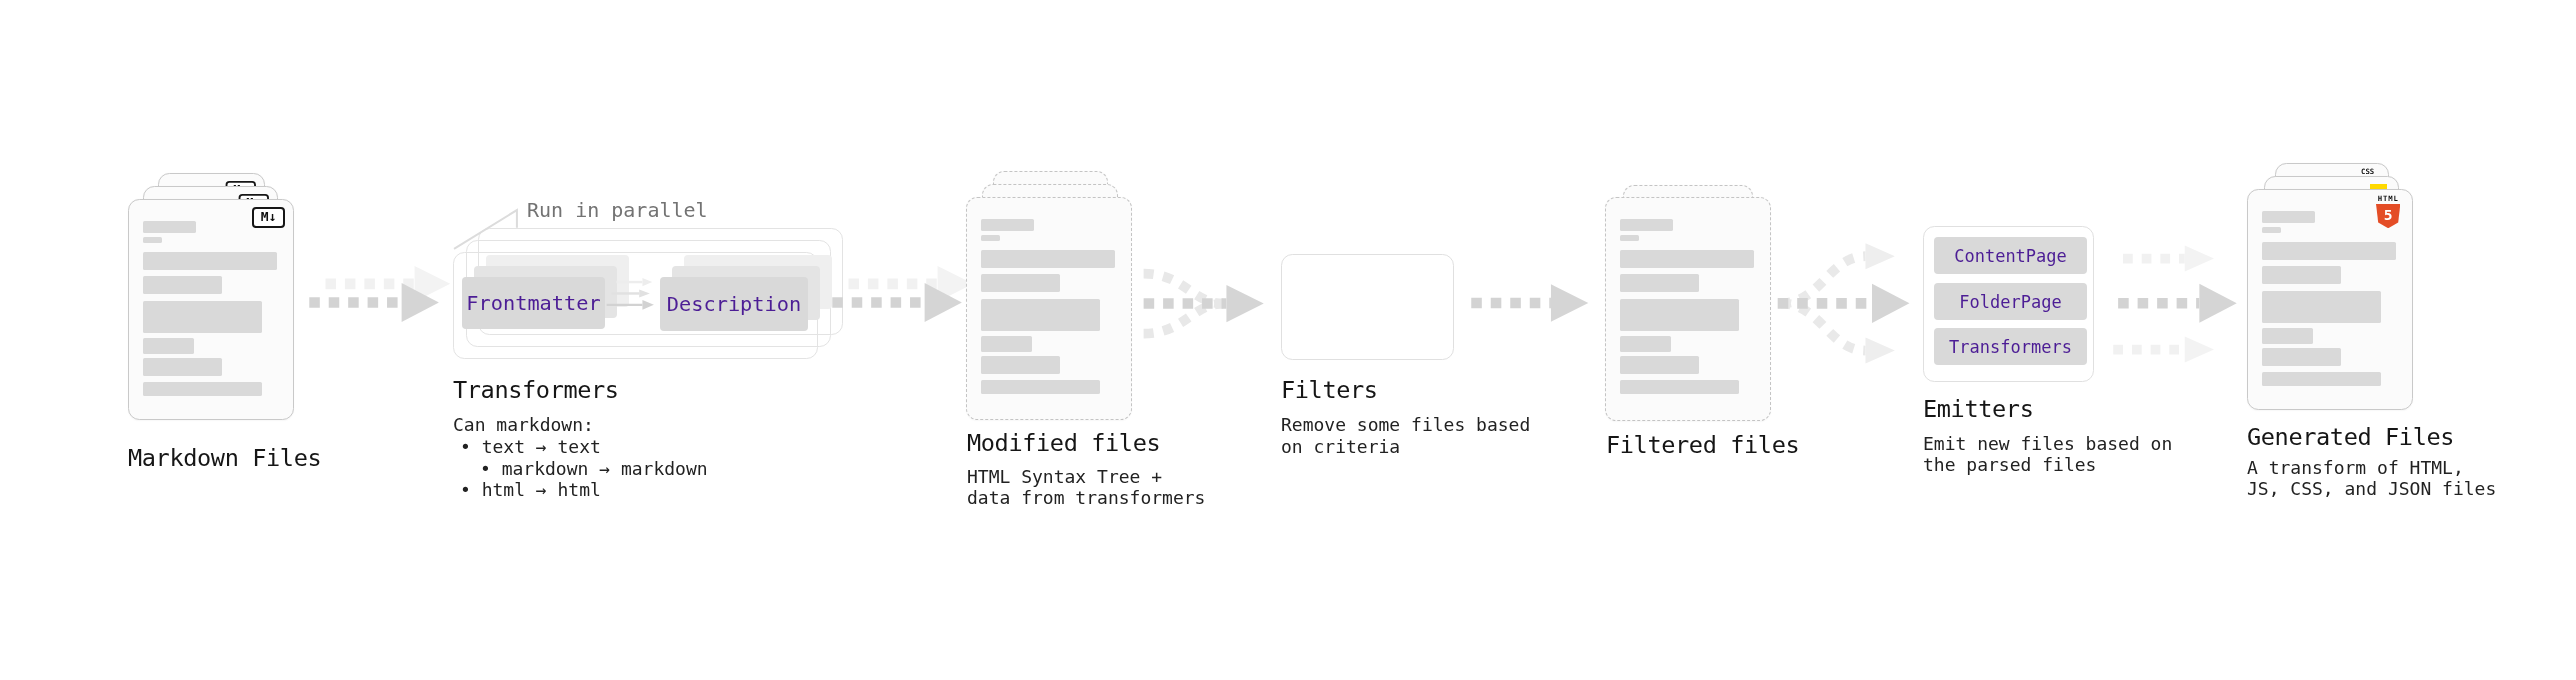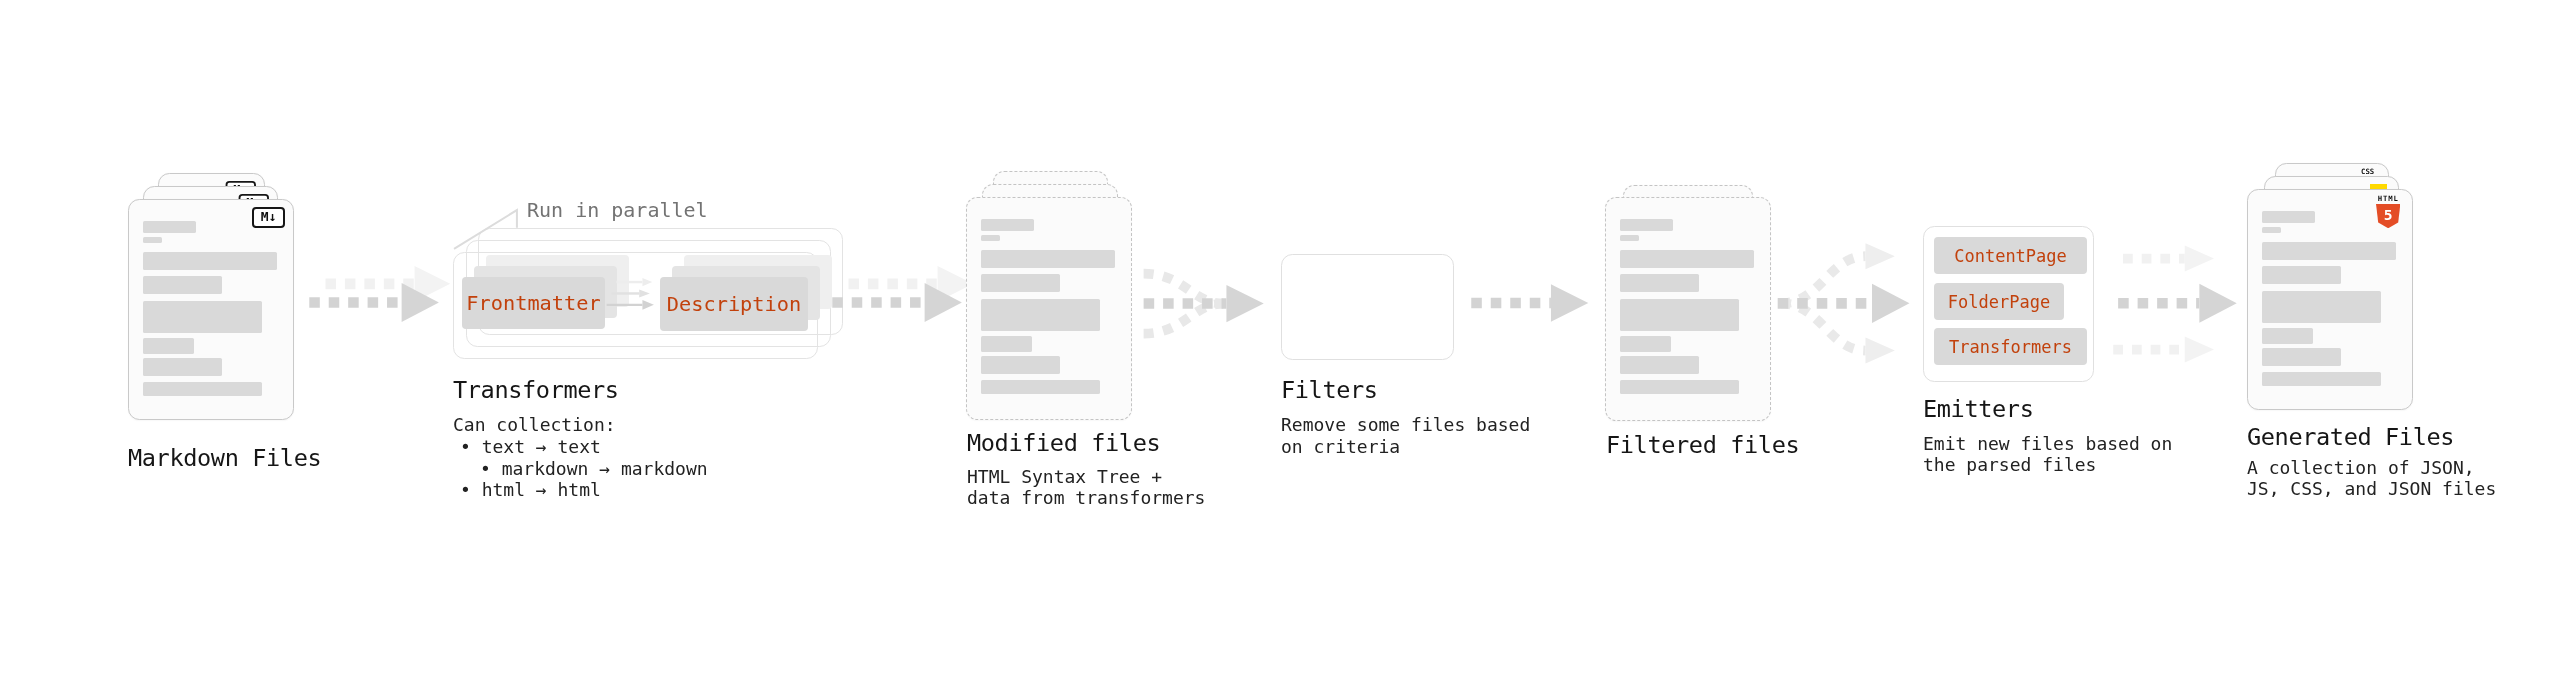--- a/index.html
+++ b/index.html
@@ -22,21 +22,21 @@
             clip-path:polygon(0 0,100% 0,91% 77%,50% 100%,9% 77%);color:#fff;
             font:700 14.6px/21px "DejaVu Sans Mono",monospace;text-align:center;}
   .css-badge{position:absolute;top:4.1px;right:11.4px;width:18px;text-align:center;
             font:800 7.3px/8.1px "DejaVu Sans Mono",monospace;color:#111;}
   .css-bar{display:block;margin:0.8px auto 0;width:14.6px;height:3.3px;background:#2f6ce0;border-radius:0.8px;}
   .js-badge{position:absolute;top:6.5px;right:10.6px;width:17px;height:8.1px;background:#ffd900;}
   
   .outerbox{position:absolute;border:1.6px solid #e3e3e3;border-radius:11.4px;box-sizing:border-box;}
   .panel{position:absolute;border:1.6px solid #e0e0e0;border-radius:11.4px;background:#fff;box-sizing:border-box;}
   .pill{position:absolute;background:#d9d9d9;border-radius:4px;display:flex;align-items:center;
-        justify-content:center;color:#c2410c;white-space:nowrap;}
+        justify-content:center;color:#4c1d95;white-space:nowrap;}
   .pill.echo1{background:#e4e4e4;}
   .pill.echo2{background:#efefef;}
   .pill.f25{font-size:20.3px;} .pill.f24{font-size:19.5px;} .pill.f21{font-size:17px;}
   
   .label{position:absolute;color:#161616;font-size:23.6px;font-weight:500;white-space:nowrap;letter-spacing:-0.4px;}
   .caption{position:absolute;color:#222;font-size:18px;line-height:21px;white-space:nowrap;}
   .annotation{position:absolute;color:#737373;font-size:20px;white-space:nowrap;}
   .arrow{position:absolute;overflow:visible;}
 </style>
 </head>
@@ -95,21 +95,21 @@
     <svg class="arrow" style="left:605px;top:273px" width="57" height="45" viewBox="0 0 70 55">
       <line x1="14" y1="11" x2="46" y2="11" stroke="#ededed" stroke-width="3"></line>
       <polygon points="46,6 58,11 46,16" fill="#ededed"></polygon>
       <line x1="8" y1="25" x2="42" y2="25" stroke="#e1e1e1" stroke-width="3"></line>
       <polygon points="42,20 55,25 42,30" fill="#e1e1e1"></polygon>
       <line x1="2" y1="39" x2="46" y2="39" stroke="#d2d2d2" stroke-width="3"></line>
       <polygon points="46,33 60,39 46,45" fill="#d2d2d2"></polygon>
     </svg>
   </div>
   <div class="label" style="left:453px;top:376px">Transformers</div>
-  <div class="caption" style="left:453px;top:414px">Can collection:</div>
+  <div class="caption" style="left:453px;top:414px">Can markdown:</div>
   <div class="caption" style="left:460px;top:436px">• text → text</div>
   <div class="caption" style="left:480px;top:458px">• markdown → markdown</div>
   <div class="caption" style="left:460px;top:479px">• html → html</div>
 
   <svg class="arrow" style="left:827px;top:262px" width="175" height="81" viewBox="0 0 215 100">
     <line x1="26" y1="27" x2="136" y2="27" stroke="#f1f1f1" stroke-width="13" stroke-dasharray="13 11"></line>
     <polygon points="136,5 180,27 136,49" fill="#f3f3f3"></polygon>
     <line x1="6" y1="50" x2="120" y2="50" stroke="#d3d3d3" stroke-width="13" stroke-dasharray="13 11"></line>
     <polygon points="120,26 166,50 120,74" fill="#d5d5d5"></polygon>
   </svg>
@@ -172,21 +172,21 @@
     <path d="M6,73 C55,73 65,15 110,15" fill="none" stroke="#e9e9e9" stroke-width="12" stroke-dasharray="12 12"></path>
     <polygon points="110,-1 146,15 110,31" fill="#eeeeee"></polygon>
     <path d="M6,73 C55,73 65,131 110,131" fill="none" stroke="#e9e9e9" stroke-width="12" stroke-dasharray="12 12"></path>
     <polygon points="110,115 146,131 110,147" fill="#eeeeee"></polygon>
     <line x1="2" y1="73" x2="118" y2="73" stroke="#d3d3d3" stroke-width="13" stroke-dasharray="13 11"></line>
     <polygon points="118,49 164,73 118,97" fill="#d5d5d5"></polygon>
   </svg>
 
   <div class="panel" style="left:1923px;top:226px;width:171px;height:156px"></div>
   <div class="pill f21" style="left:1934px;top:237px;width:153px;height:37px">ContentPage</div>
-  <div class="pill f21" style="left:1934px;top:283px;width:130px;height:37px">FolderPage</div>
+  <div class="pill f21" style="left:1934px;top:283px;width:153px;height:37px">FolderPage</div>
   <div class="pill f21" style="left:1934px;top:328px;width:153px;height:37px">Transformers</div>
   <div class="label" style="left:1923px;top:395px">Emitters</div>
   <div class="caption" style="left:1923px;top:433px">Emit new files based on</div>
   <div class="caption" style="left:1923px;top:454px">the parsed files</div>
 
   <svg class="arrow" style="left:2110px;top:247px" width="130" height="119" viewBox="0 0 160 146">
     <line x1="16" y1="14" x2="92" y2="14" stroke="#f1f1f1" stroke-width="12" stroke-dasharray="12 11"></line>
     <polygon points="92,-2 128,14 92,30" fill="#f3f3f3"></polygon>
     <line x1="10" y1="69" x2="110" y2="69" stroke="#d3d3d3" stroke-width="13" stroke-dasharray="13 11"></line>
     <polygon points="110,45 156,69 110,93" fill="#d5d5d5"></polygon>
@@ -215,17 +215,17 @@
           <div class="bar" style="width: 134px; height: 18px; margin-top: 9px;"></div>
           <div class="bar" style="width: 79px; height: 18px; margin-top: 6.5px;"></div>
           <div class="bar" style="width: 119px; height: 32.5px; margin-top: 6.5px;"></div>
           <div class="bar" style="width: 51px; height: 16.3px; margin-top: 4.1px;"></div>
           <div class="bar" style="width: 79px; height: 18px; margin-top: 4.1px;"></div>
           <div class="bar" style="width: 119px; height: 14px; margin-top: 6.5px;"></div>
         </div>
     </div>
   </div>
   <div class="label" style="left:2247px;top:423px">Generated Files</div>
-  <div class="caption" style="left:2247px;top:457px">A collection of JSON,</div>
+  <div class="caption" style="left:2247px;top:457px">A transform of HTML,</div>
   <div class="caption" style="left:2247px;top:478px">JS, CSS, and JSON files</div>
 
 </div>
 
 
 </body></html>

